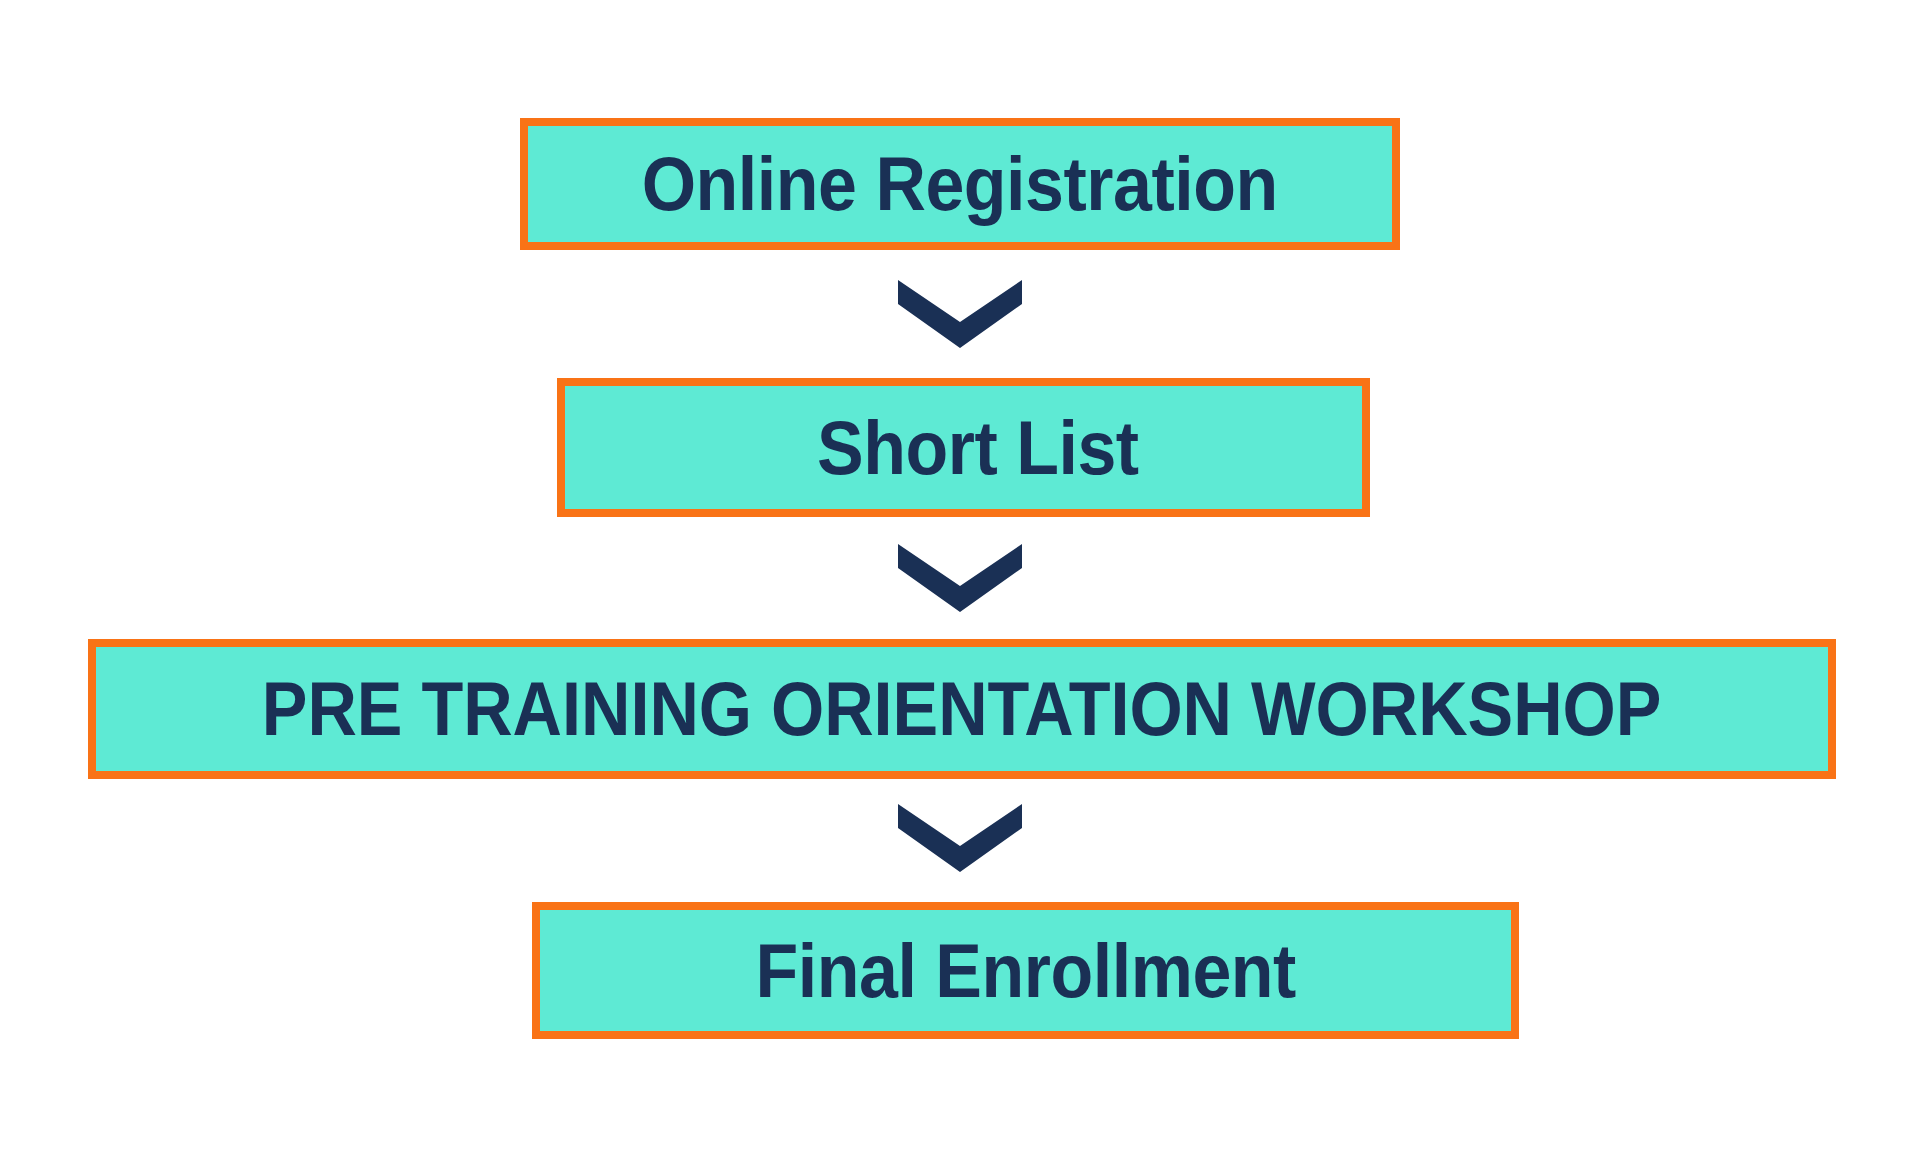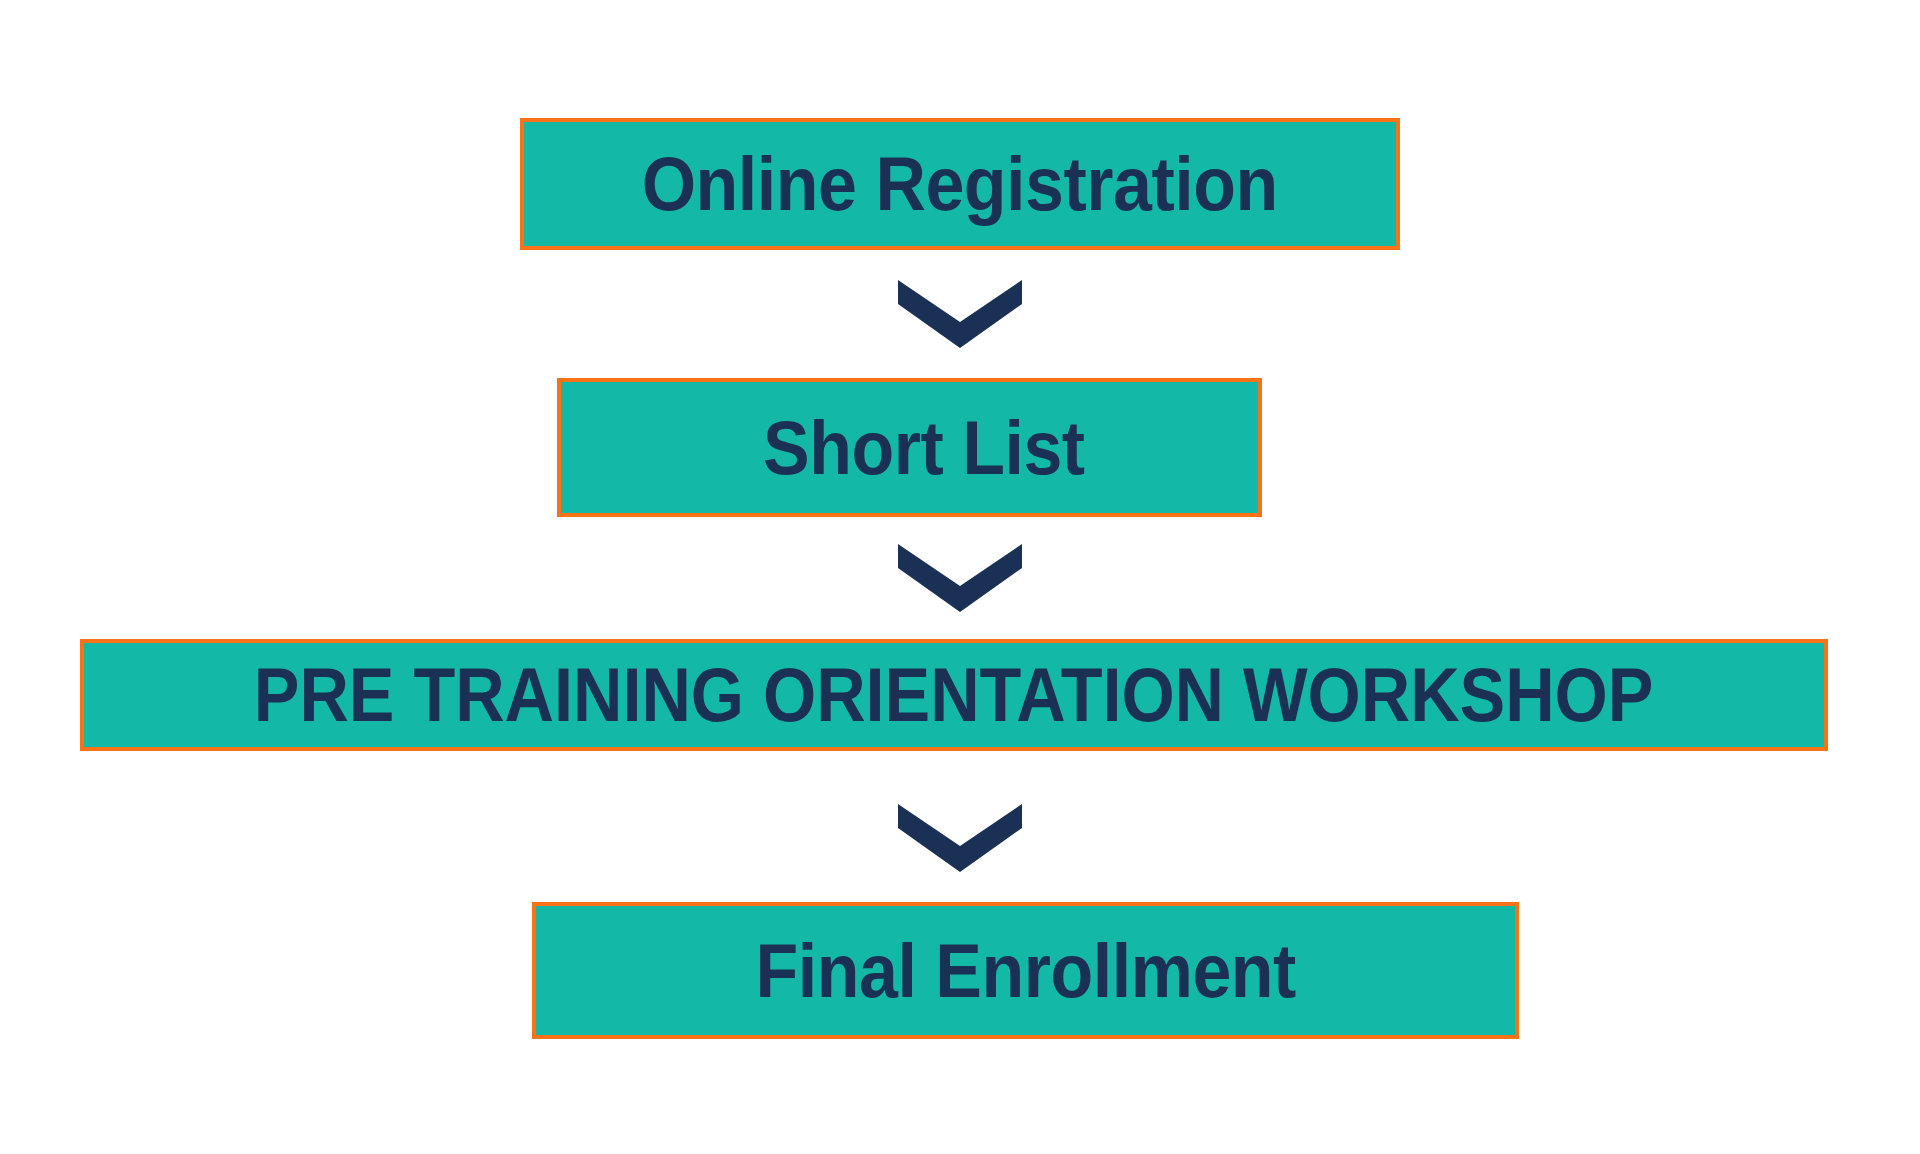--- a/index.html
+++ b/index.html
@@ -19,47 +19,47 @@
     position: relative;
     width: 1920px;
     height: 1154px;
     background: #ffffff;
   }
 
   
   .node {
     position: absolute;
     box-sizing: border-box;
-    background: #14b8a6;
-    border: 4px solid #f97316;
+    background: #5eead4;
+    border: 8px solid #f97316;
     display: flex;
     align-items: center;
     justify-content: center;
   }
   .node-label {
     color: #1a3055;
     font-weight: 700;
     line-height: 1;
     white-space: nowrap;
     text-align: center;
     letter-spacing: -0.5px;
     transform: scaleX(0.92);
     transform-origin: center center;
   }
 
   
   #node-0 { left: 520px;  top: 118px;  width: 880px;  height: 132px; }
   #node-0 .node-label { font-size: 76px; }
 
   
-  #node-1 { left: 557px;  top: 378px;  width: 705px;  height: 139px; padding-left: 28px; }
+  #node-1 { left: 557px;  top: 378px;  width: 813px;  height: 139px; padding-left: 28px; }
   #node-1 .node-label { font-size: 76px; }
 
   
-  #node-2 { left: 80px;   top: 639px;  width: 1748px; height: 112px; }
+  #node-2 { left: 88px;   top: 639px;  width: 1748px; height: 140px; }
   #node-2 .node-label { font-size: 76px; letter-spacing: 0px; transform: scaleX(0.90); }
 
   
   #node-3 { left: 532px;  top: 902px;  width: 987px;  height: 137px; }
   #node-3 .node-label { font-size: 76px; }
 
   
   .connector {
     position: absolute;
     width: 124px;

